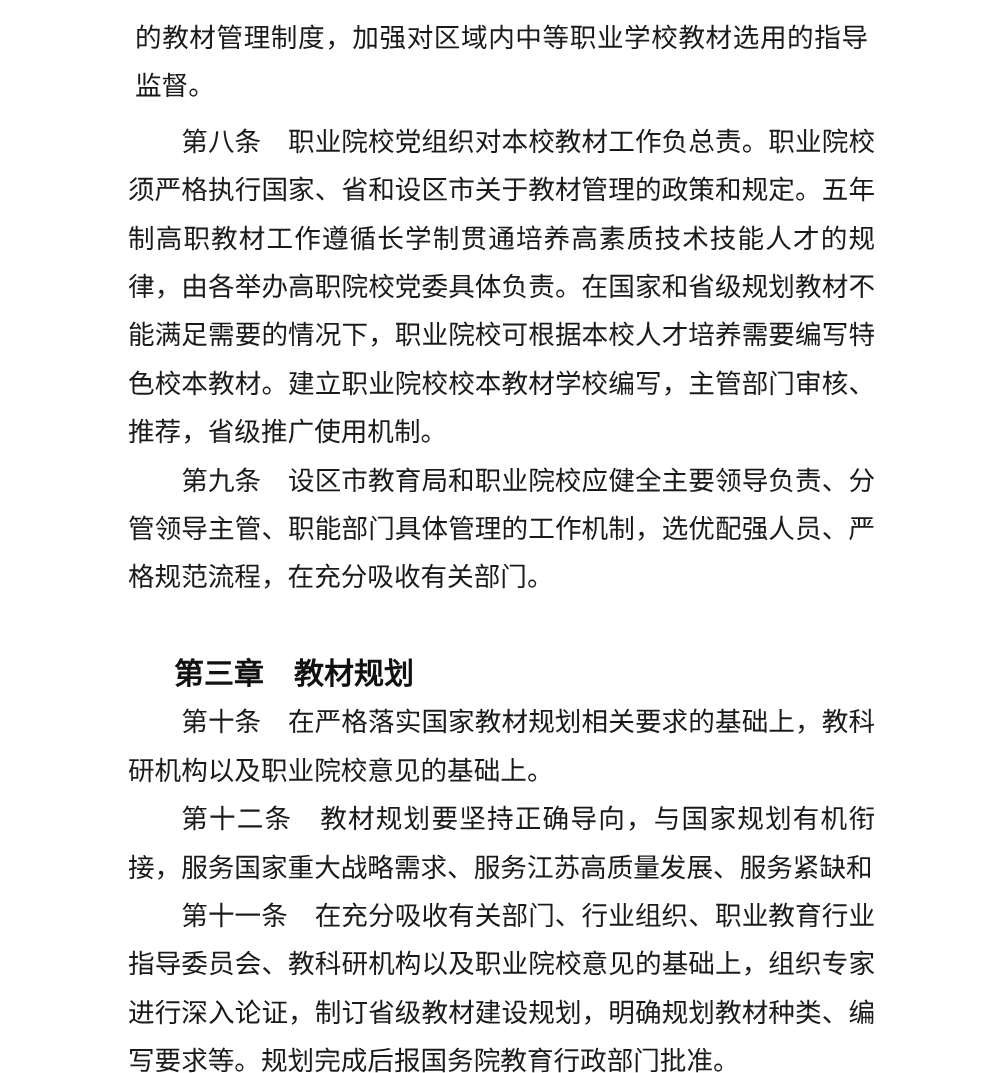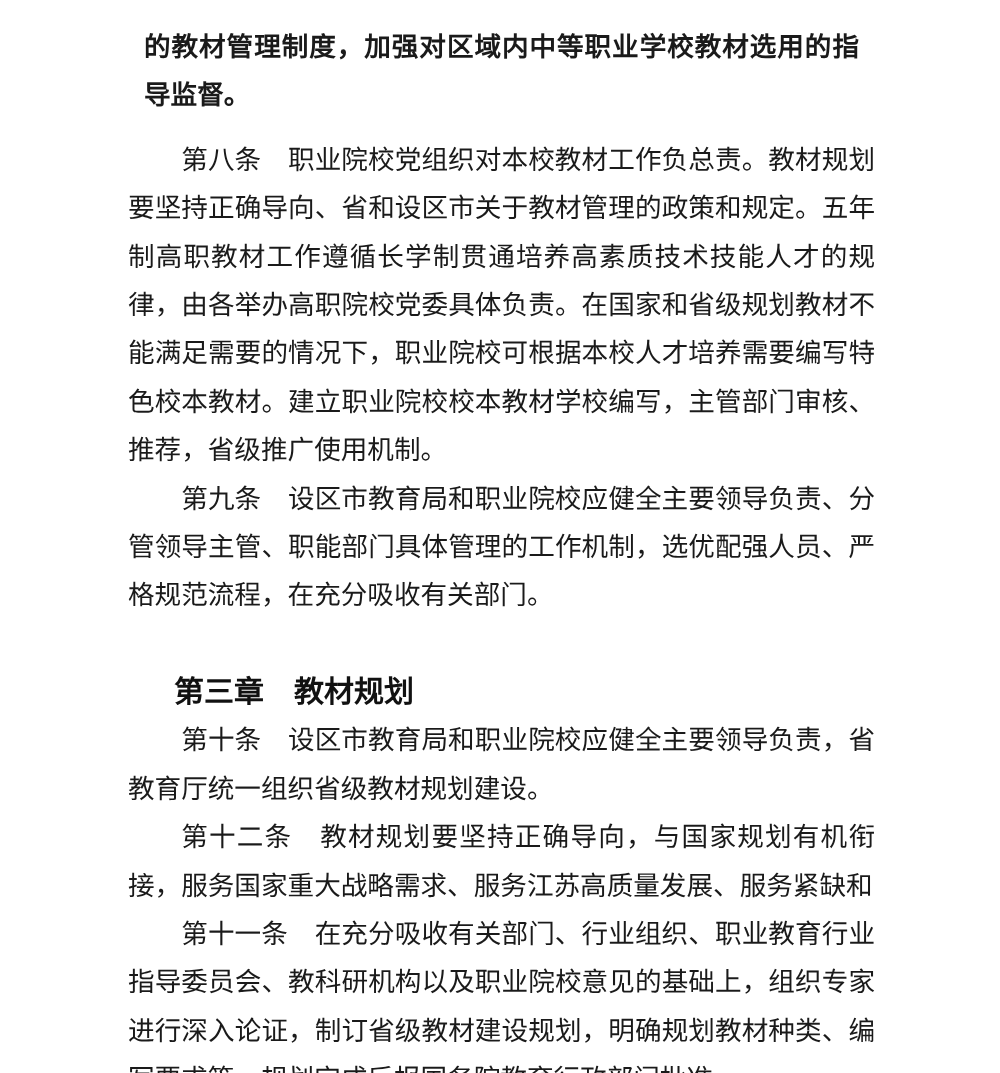--- a/index.html
+++ b/index.html
@@ -24,42 +24,41 @@
     font-size: 26.6px;
     line-height: 48.4px;
     text-align: justify;
     text-justify: inter-character;
   }
   .para {
     margin: 0;
     text-indent: 2em;
   }
   .para-cont {
-    margin: 16px;
+    margin: 7px;
     text-indent: 0;
-    font-weight: bold;
   }
   .chapter {
     margin: 48px 0 0 0;
     text-indent: 0;
     text-align: left;
     padding-left: 46px; 
     font-family: "Liberation Sans", "DejaVu Sans", sans-serif;
     font-weight: bold;
     font-size: 30px;
     line-height: 48.4px;
     color: #111111;
   }
 </style>
 </head>
 <body>
 
 <div class="page">
   <div class="text-col">
     <p class="para-cont">的教材管理制度，加强对区域内中等职业学校教材选用的指导监督。</p>
-    <p class="para">第八条　职业院校党组织对本校教材工作负总责。教材规划要坚持正确导向、省和设区市关于教材管理的政策和规定。五年制高职教材工作遵循长学制贯通培养高素质技术技能人才的规律，由各举办高职院校党委具体负责。在国家和省级规划教材不能满足需要的情况下，职业院校可根据本校人才培养需要编写特色校本教材。建立职业院校校本教材学校编写，主管部门审核、推荐，省级推广使用机制。</p>
+    <p class="para">第八条　职业院校党组织对本校教材工作负总责。职业院校须严格执行国家、省和设区市关于教材管理的政策和规定。五年制高职教材工作遵循长学制贯通培养高素质技术技能人才的规律，由各举办高职院校党委具体负责。在国家和省级规划教材不能满足需要的情况下，职业院校可根据本校人才培养需要编写特色校本教材。建立职业院校校本教材学校编写，主管部门审核、推荐，省级推广使用机制。</p>
     <p class="para">第九条　设区市教育局和职业院校应健全主要领导负责、分管领导主管、职能部门具体管理的工作机制，选优配强人员、严格规范流程，在充分吸收有关部门。</p>
     <p class="chapter">第三章　教材规划</p>
-    <p class="para">第十条　设区市教育局和职业院校应健全主要领导负责，省教育厅统一组织省级教材规划建设。</p>
+    <p class="para">第十条　在严格落实国家教材规划相关要求的基础上，教科研机构以及职业院校意见的基础上。</p>
     <p class="para">第十二条　教材规划要坚持正确导向，与国家规划有机衔接，服务国家重大战略需求、服务江苏高质量发展、服务紧缺和</p>
     <p class="para">第十一条　在充分吸收有关部门、行业组织、职业教育行业指导委员会、教科研机构以及职业院校意见的基础上，组织专家进行深入论证，制订省级教材建设规划，明确规划教材种类、编写要求等。规划完成后报国务院教育行政部门批准。</p>
   </div>
 </div>
 
 </body></html>

